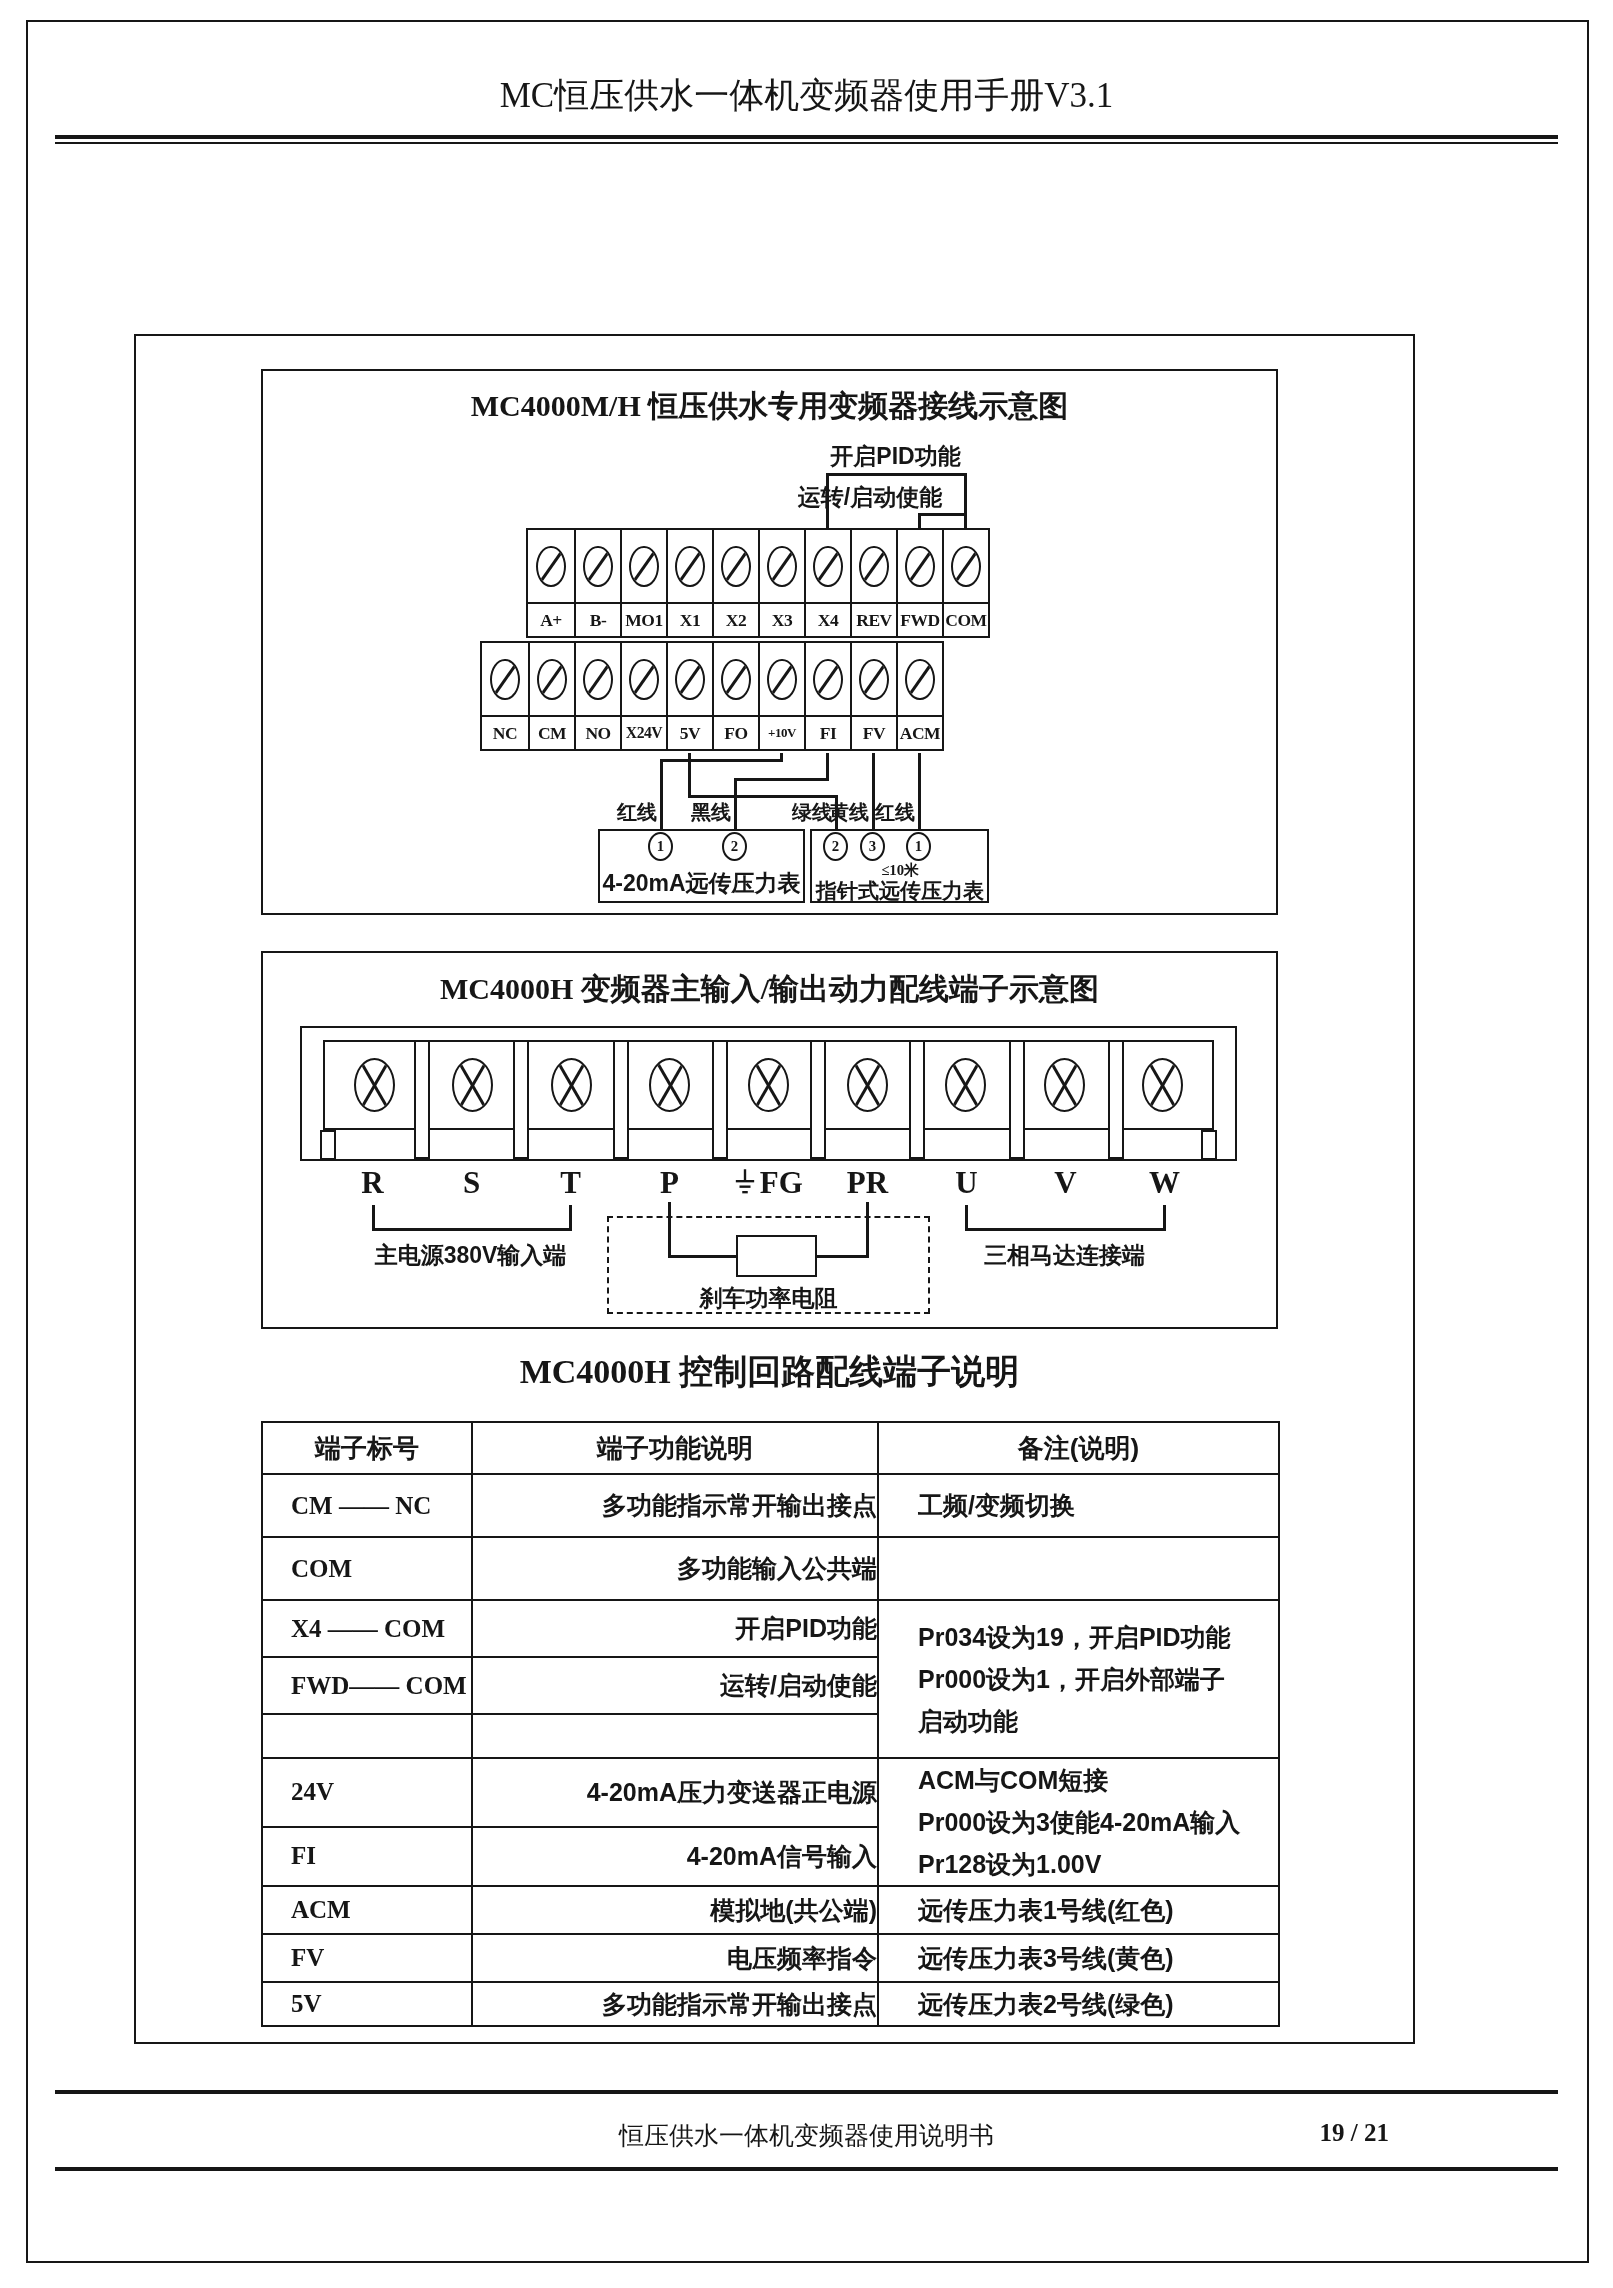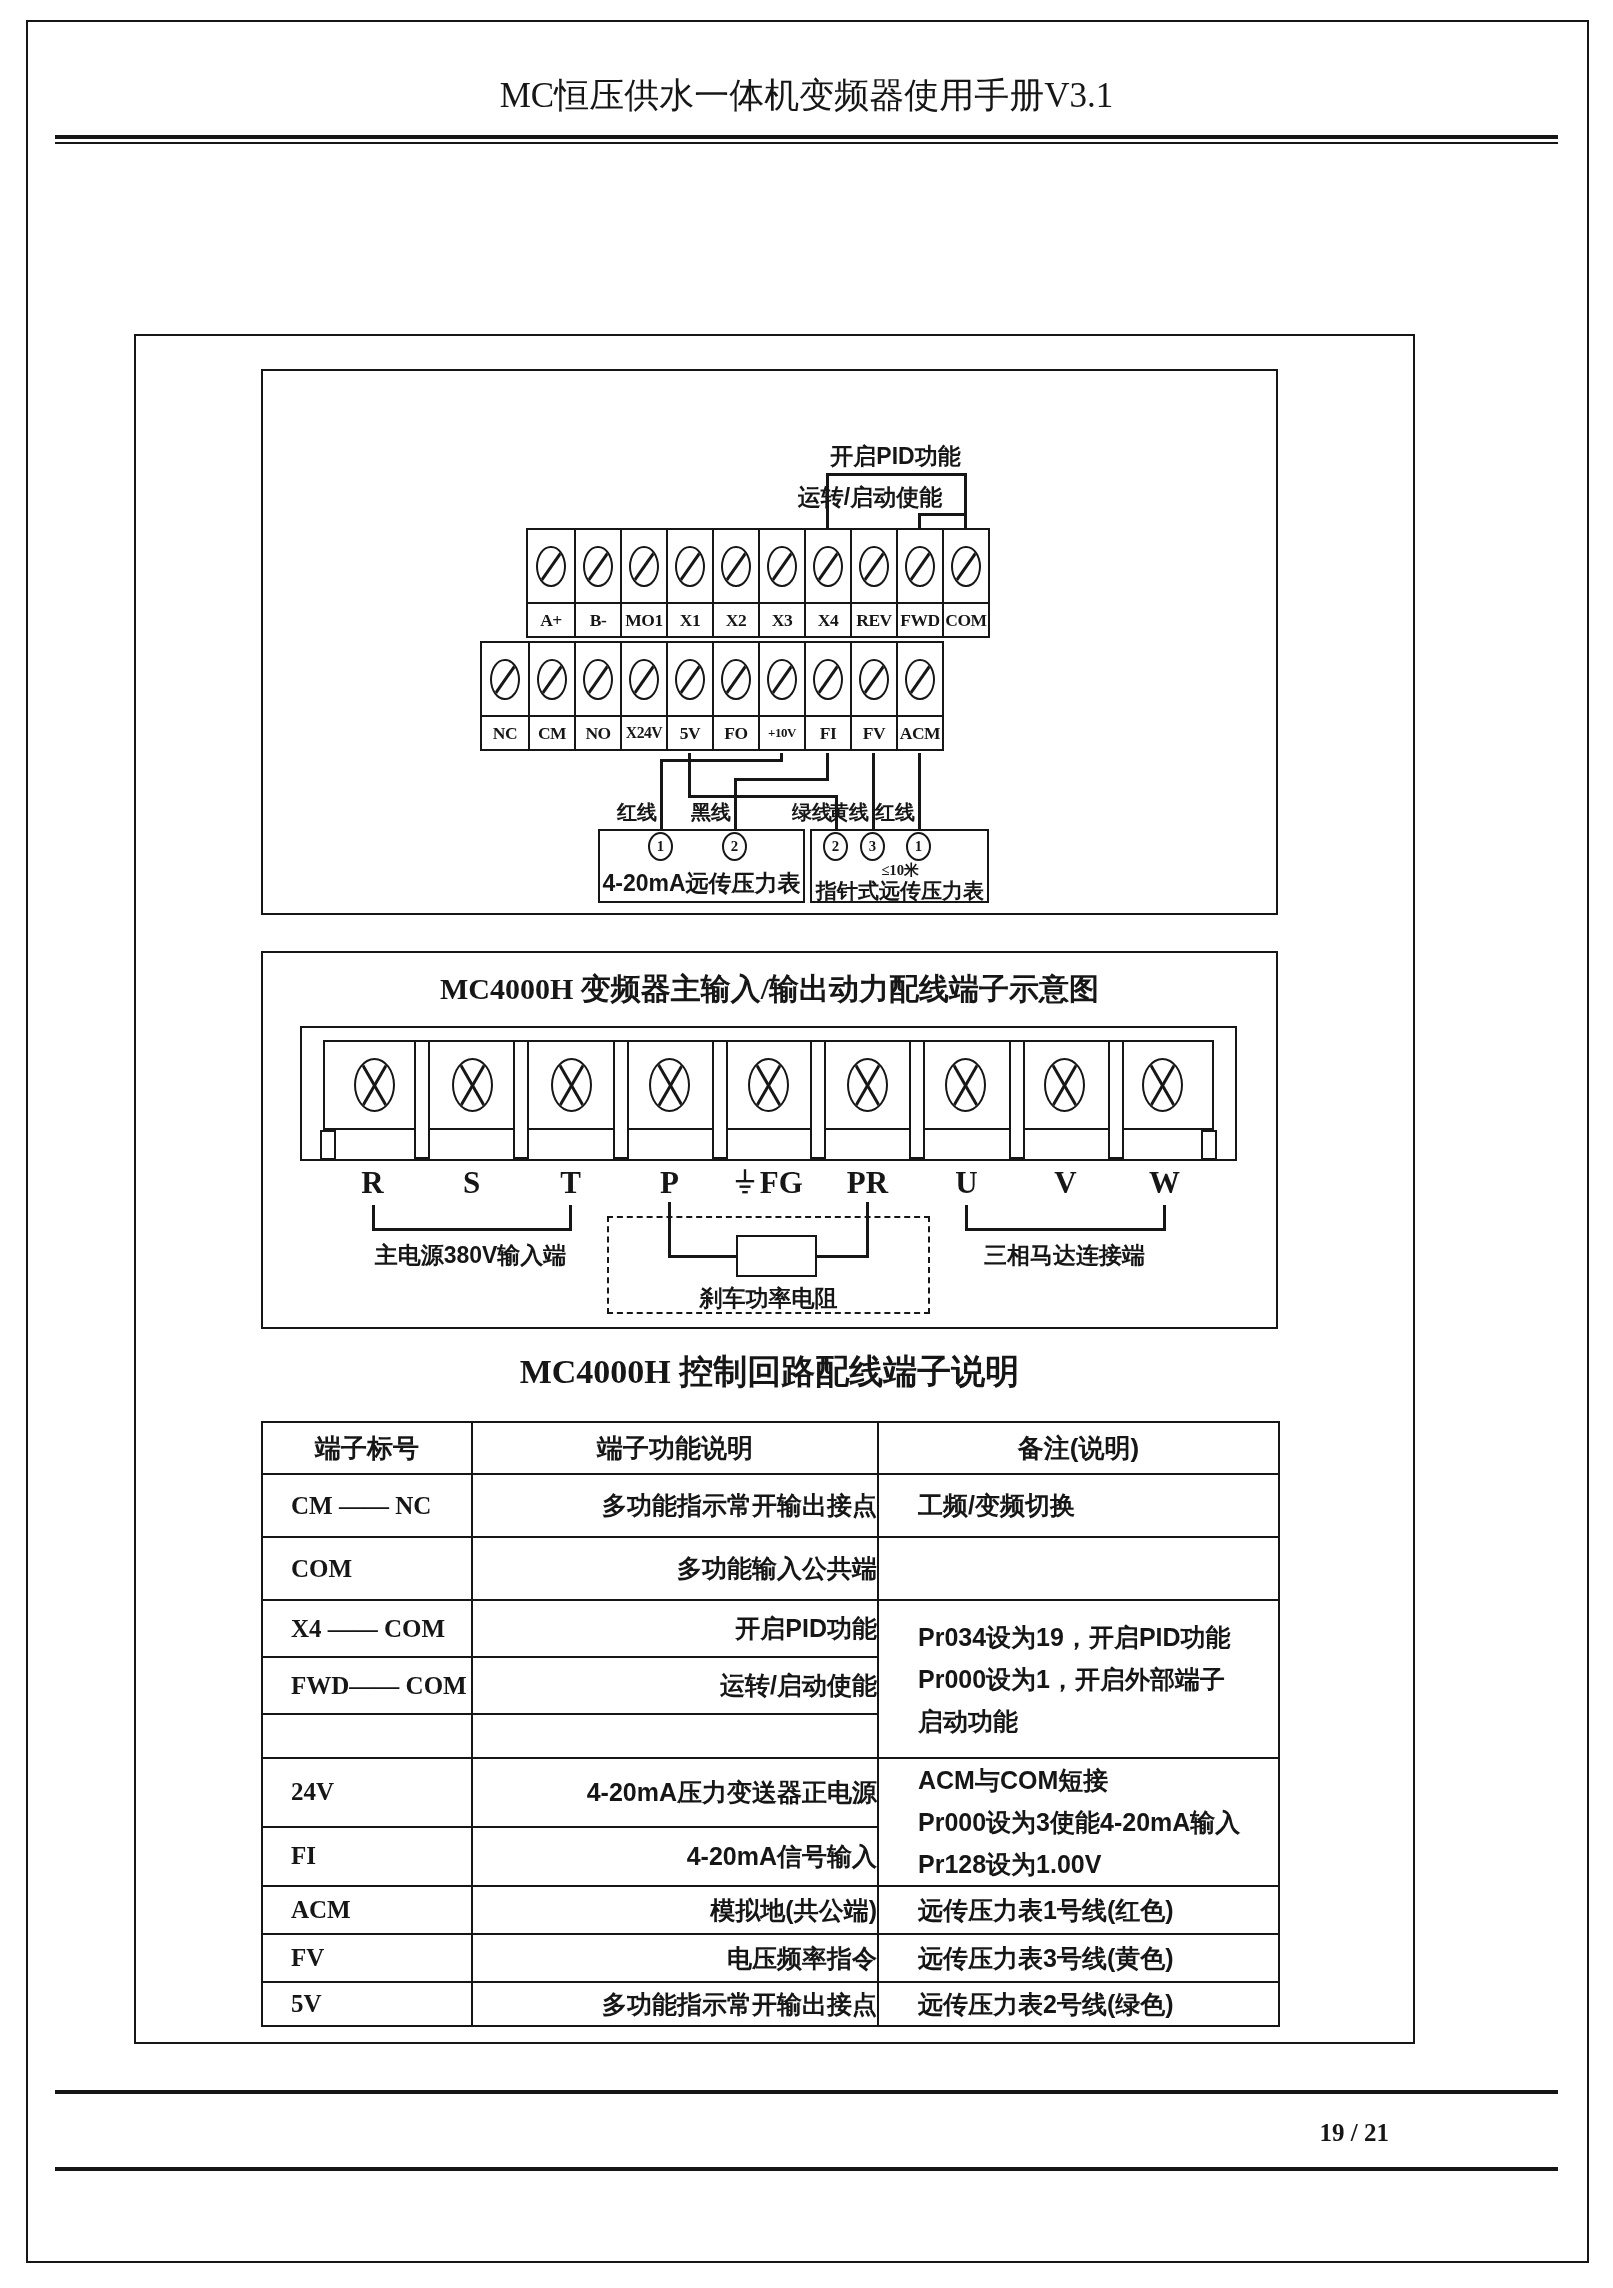--- a/index.html
+++ b/index.html
@@ -51,20 +51,21 @@
   <div class="box" style="left:26px;top:20px;width:1563px;height:2243px;border-width:2.8px;"></div>
 
   <div class="abs ser" style="left:0;top:72px;width:1613px;text-align:center;font-size:35px;">MC恒压供水一体机变频器使用手册V3.1</div>
   <div class="hl" style="left:55px;top:135px;width:1503px;height:3.7px;"></div>
   <div class="hl" style="left:55px;top:142px;width:1503px;height:1.8px;"></div>
 
 
   <div class="box" style="left:134px;top:334px;width:1281px;height:1710px;"></div>
 
   <div class="box" style="left:261px;top:369px;width:1017px;height:546px;"></div>
+  <div class="abs ser" style="left:261px;top:386px;width:1017px;text-align:center;font-size:30px;font-weight:700;">MC4000M/H 恒压供水专用变频器接线示意图</div>
 
   <div class="blab" style="left:780px;top:441px;width:231px;text-align:center;font-size:23px;">开启PID功能</div>
   <div class="hl" style="left:826px;top:473px;width:141px;"></div>
   <div class="vl" style="left:826px;top:473px;height:55px;"></div>
   <div class="vl" style="left:964px;top:473px;height:55px;"></div>
   <div class="blab" style="left:766px;top:482px;width:208px;text-align:center;font-size:23px;">运转/启动使能</div>
   <div class="hl" style="left:918px;top:513px;width:49px;"></div>
   <div class="vl" style="left:918px;top:513px;height:14.8px;"></div>
 
   <div class="strip" style="left:526px;top:528px;">
@@ -385,17 +386,18 @@
     </tr>
     <tr style="height:44px;">
       <td class="c1">5V</td>
       <td class="c2">多功能指示常开输出接点</td>
       <td class="c3">远传压力表2号线(绿色)</td>
     </tr>
   </tbody>
     </table>
 
   <div class="hl" style="left:55px;top:2090px;width:1503px;height:3.7px;"></div>
+  <div class="abs ser" style="left:345px;top:2119px;width:923px;text-align:center;font-size:25px;">恒压供水一体机变频器使用说明书</div>
   <div class="abs ser" style="left:1200px;top:2119px;width:189px;text-align:right;font-size:25px;font-weight:700;">19 / 21</div>
   <div class="hl" style="left:55px;top:2167px;width:1503px;height:3.7px;"></div>
 
 </div>
 
 
 </body></html>

